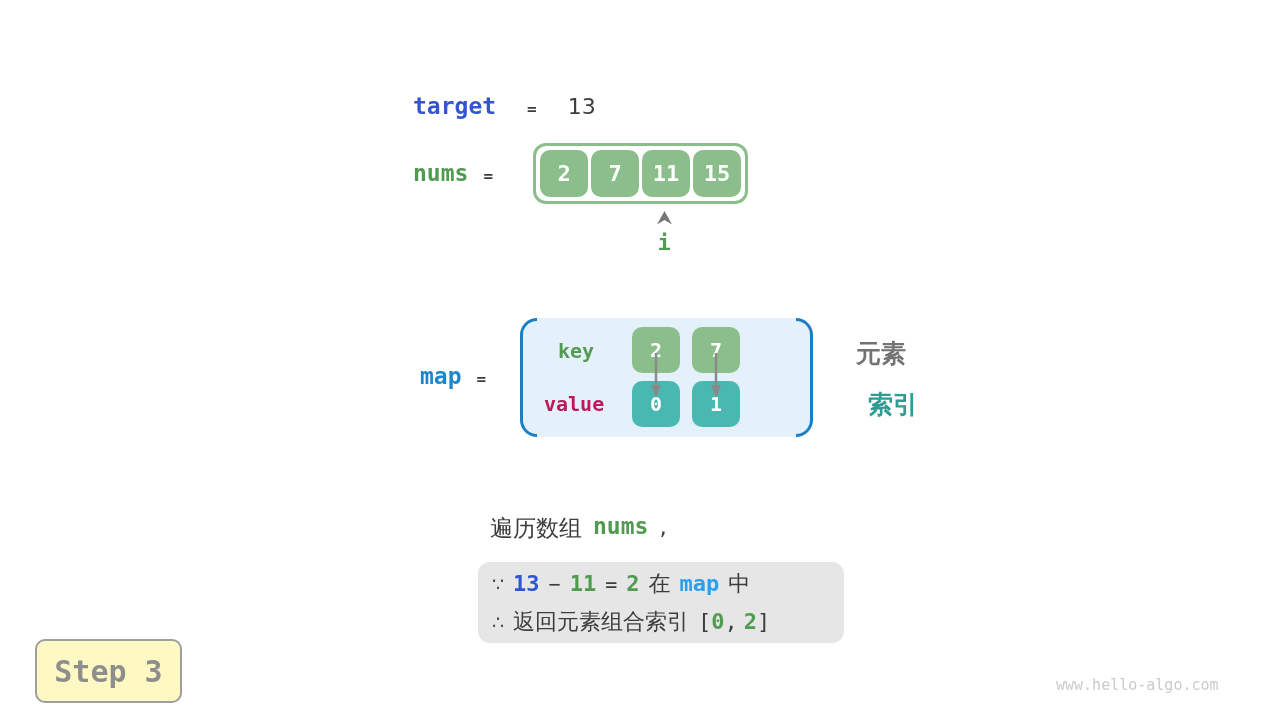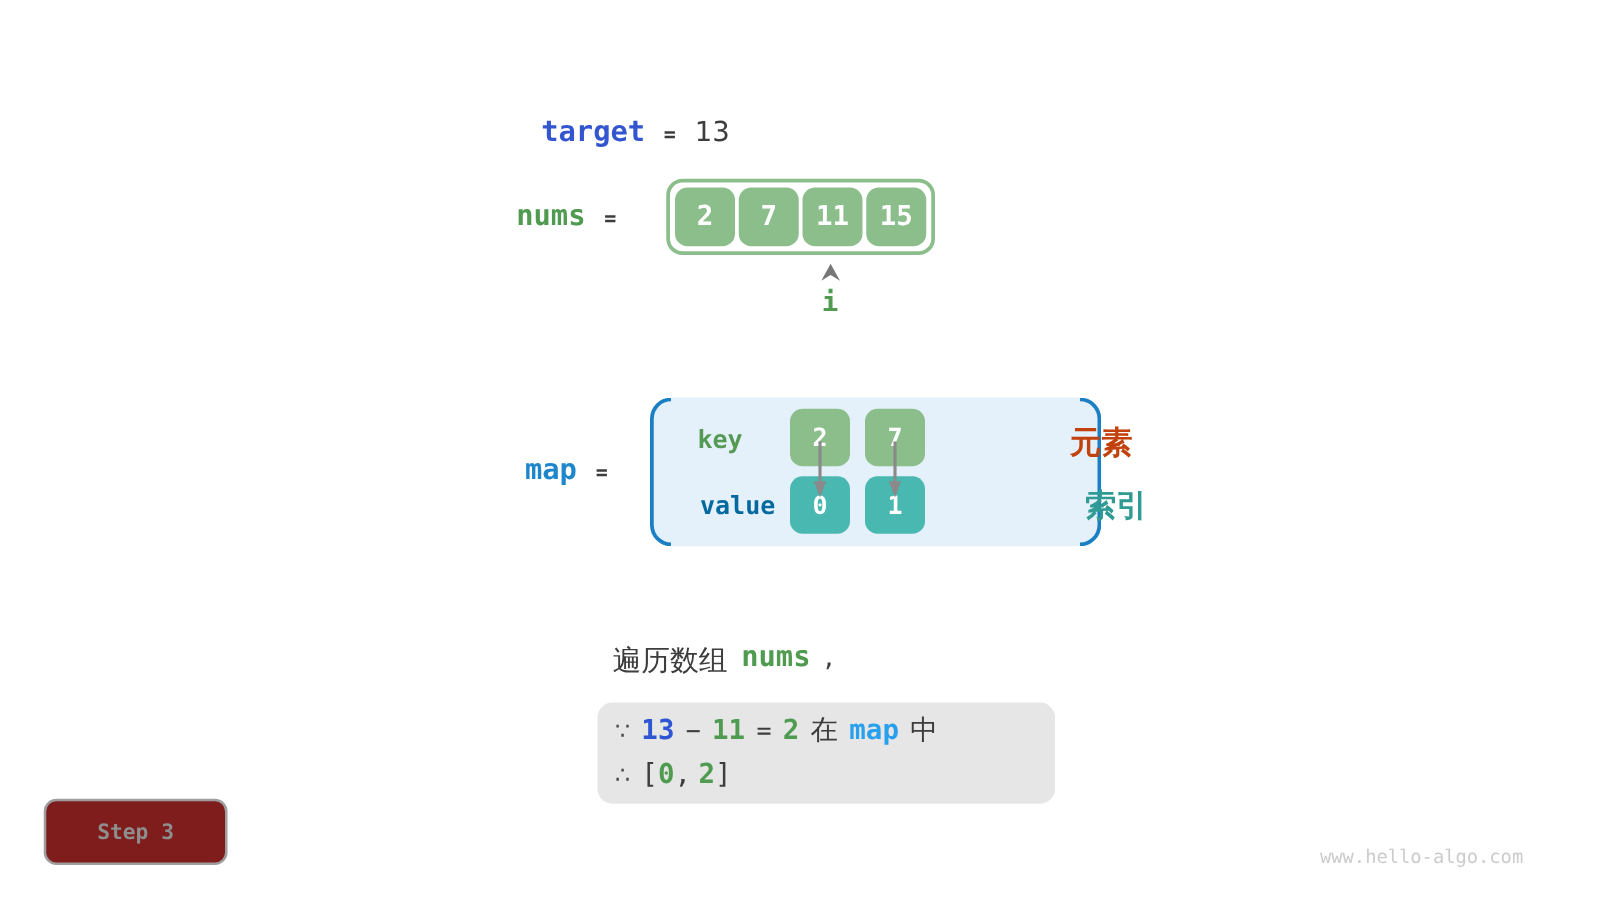--- a/index.html
+++ b/index.html
@@ -1,21 +1,21 @@
 <!DOCTYPE html>
 <html><head>
 <meta charset="utf-8">
 <style>
   * { margin:0; padding:0; box-sizing:border-box; }
   html,body { width:1280px; height:720px; background:#ffffff; overflow:hidden;
               font-family:"DejaVu Sans", sans-serif; }
   .stage { position:relative; width:1280px; height:720px; }
 
   
-  .target-line { position:absolute; left:433px; top:93px; display:flex; align-items:baseline; gap:15px; }
+  .target-line { position:absolute; left:413px; top:93px; display:flex; align-items:baseline; gap:31px; }
   .kw-target { font-family:"DejaVu Sans Mono", monospace; font-weight:bold; font-size:23px; color:#3356d0; }
   .eq { font-family:"DejaVu Sans Mono", monospace; font-weight:bold; font-size:16px; color:#3d3d3d; }
   .plain-num { font-size:22px; color:#3d3d3d; }
 
   
   .nums-label { position:absolute; left:413px; top:160px; display:flex; align-items:baseline; gap:15px; }
   .kw-green { font-family:"DejaVu Sans Mono", monospace; font-weight:bold; font-size:23px; color:#509b50; }
   .array-box { position:absolute; left:533px; top:143px; display:flex; gap:3px; padding:4px;
                border:3px solid #8cbe8c; border-radius:13px; background:#ffffff; }
   .cell { width:48px; height:47px; border-radius:10px; background:#8cbe8c; color:#ffffff;
@@ -23,61 +23,61 @@
           display:flex; align-items:center; justify-content:center; }
 
   
   .pointer-arrow { position:absolute; left:657px; top:211px; }
   .pointer-label { position:absolute; left:656px; top:230px; width:16px; text-align:center;
                    font-family:"DejaVu Sans Mono", monospace; font-weight:bold; font-size:22px; color:#509b50; }
 
   
   .map-label { position:absolute; left:420px; top:363px; display:flex; align-items:baseline; gap:15px; }
   .kw-map { font-family:"DejaVu Sans Mono", monospace; font-weight:bold; font-size:23px; color:#1e87cc; }
-  .map-box { position:absolute; left:520px; top:318px; width:361px; height:119px; }
+  .map-box { position:absolute; left:520px; top:318px; width:293px; height:119px; }
   .map-bg { position:absolute; left:0; top:0; right:0; bottom:0; background:#e4f1fa; border-radius:18px; }
   .bracket { position:absolute; top:0; bottom:0; width:17px; }
   .bracket.left  { left:0;  border:3px solid #1a7fc4; border-right:none; border-radius:18px 0 0 18px; }
   .bracket.right { right:0; border:3px solid #1a7fc4; border-left:none;  border-radius:0 18px 18px 0; }
   .map-key-label { position:absolute; left:38px; top:21px;
                    font-family:"DejaVu Sans Mono", monospace; font-weight:bold; font-size:20px; color:#549a54; }
-  .map-value-label { position:absolute; left:40px; top:74px;
-                   font-family:"DejaVu Sans Mono", monospace; font-weight:bold; font-size:20px; color:#0369a1; }
+  .map-value-label { position:absolute; left:24px; top:74px;
+                   font-family:"DejaVu Sans Mono", monospace; font-weight:bold; font-size:20px; color:#be185d; }
   .map-cell { position:absolute; width:48px; height:46px; border-radius:10px; color:#ffffff;
               font-family:"DejaVu Sans Mono", monospace; font-weight:bold; font-size:20px;
               display:flex; align-items:center; justify-content:center; }
   .map-cell.key { background:#8cbe8c; top:9px; }
   .map-cell.val { background:#49b8b0; top:63px; }
   .kv-arrow { position:absolute; top:35px; z-index:2; }
 
-  .side-element { position:absolute; left:856px; top:337px; font-size:25px; font-weight:bold; color:#c2410c; }
+  .side-element { position:absolute; left:856px; top:337px; font-size:25px; font-weight:bold; color:#737373; }
   .side-index   { position:absolute; left:856px; top:388px; font-size:25px; font-weight:bold; color:#2f9b93;margin-left:12px; }
 
   
   .caption { position:absolute; left:490px; top:513px; display:flex; align-items:flex-start; gap:11px;
              font-size:23px; color:#3d3d3d; }
   .caption .code { font-family:"DejaVu Sans Mono", monospace; font-weight:bold; color:#509b50; }
 
   
   .note-box { position:absolute; left:478px; top:562px; width:366px; height:81px; background:#e6e6e6;
               border-radius:12px; padding:7px 0 0 14px; display:flex; flex-direction:column; gap:3px; }
   .note-line { display:flex; align-items:baseline; gap:9px; font-size:22px; color:#3d3d3d; height:35px; }
   .sym { font-size:19px; color:#4a4a4a; }
   .tok { font-family:"DejaVu Sans Mono", monospace; font-weight:bold; font-size:22px; }
   .tok.blue { color:#2e56d4; }
   .tok.green { color:#4f9b4f; }
   .tok.cyan { color:#28a0ee; }
   .op { font-family:"DejaVu Sans Mono", monospace; font-size:20px; color:#3d3d3d; }
   .bracket-group { display:flex; align-items:baseline; font-family:"DejaVu Sans Mono", monospace; font-size:22px; color:#3d3d3d; }
 
   
-  .step-badge { position:absolute; left:35px; top:639px; width:147px; height:53px;
-                border:2.5px solid #9e9e9e; border-radius:10px; background:#7f1d1d;
+  .step-badge { position:absolute; left:35px; top:639px; width:147px; height:64px;
+                border:2.5px solid #9e9e9e; border-radius:10px; background:#fef9c3;
                 display:flex; align-items:center; justify-content:center;
-                font-family:"DejaVu Sans Mono", monospace; font-weight:bold; font-size:17px; color:#8e8e8e; }
+                font-family:"DejaVu Sans Mono", monospace; font-weight:bold; font-size:30px; color:#8e8e8e; }
 
   
   .watermark { position:absolute; left:1056px; top:676px;
                font-family:"DejaVu Sans Mono", monospace; font-size:15px; color:#cbcbcb; }
 </style>
 </head>
 <body>
 
 <div class="stage">
 
@@ -147,20 +147,21 @@
       <span class="op">−</span>
       <span class="tok green">11</span>
       <span class="op">=</span>
       <span class="tok green">2</span>
       <span>在</span>
       <span class="tok cyan">map</span>
       <span>中</span>
     </div>
     <div class="note-line">
       <span class="sym">∴</span>
+      <span>返回元素组合索引</span>
       <span class="bracket-group">
         <span>[</span>
         <span class="tok green">0</span>
         <span>,</span>
         <span class="tok green" style="margin-left:6px;">2</span>
         <span>]</span>
       </span>
     </div>
   </div>
 

